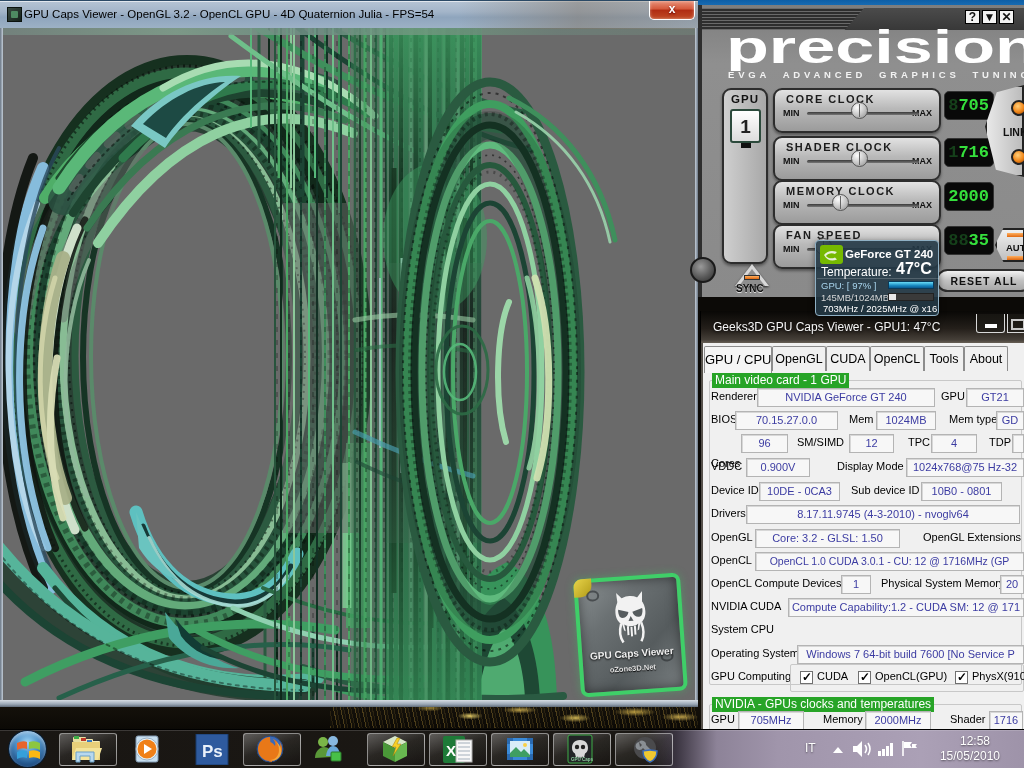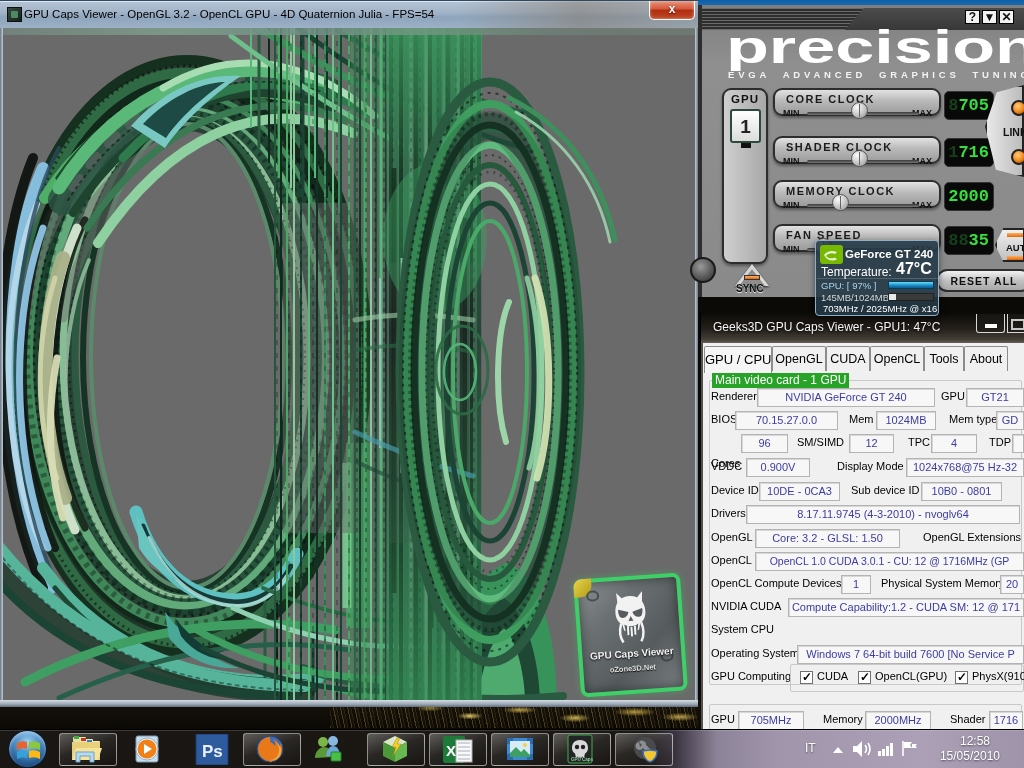--- a/index.html
+++ b/index.html
@@ -52,21 +52,21 @@
 #prec-edge { left:698px; top:5px; width:4px; height:292px; background:#2e2e2e; }
 #prec { left:702px; top:5px; width:322px; height:292px; background:linear-gradient(180deg,#7d7d7d,#8f8f8f 20%,#8a8a8a); }
 #prec .topbar { position:absolute; left:0; top:3px; width:322px; height:22px; background:linear-gradient(180deg,#4b4b4b,#383838); }
 #prec .ridges { position:absolute; left:0; top:3px; width:162px; height:22px;
   background:repeating-linear-gradient(180deg,#6a6a6a 0 1px,#2e2e2e 1px 3px);
   clip-path:polygon(0 0,100% 0,88% 100%,0 100%); }
 #prec .btns { position:absolute; right:10px; top:5px; font:bold 12px "Liberation Sans"; }
 #prec .btns span { display:inline-block; width:15px; height:14px; background:#f2f2f2; color:#111; border:1px solid #000; text-align:center; line-height:13px; margin-left:2px; }
 #prec .logo { position:absolute; left:24px; top:20px; width:298px; height:46px; }
 #prec .evga { position:absolute; left:26px; top:64px; color:#f2f2f2; font-size:9.5px; font-weight:bold; letter-spacing:3.8px; white-space:nowrap; }
-.pgroup { position:absolute; left:71px; width:168px; height:28px; border-radius:9px; border:2px solid #2d2d2d;
+.pgroup { position:absolute; left:71px; width:168px; height:45px; border-radius:9px; border:2px solid #2d2d2d;
   background:linear-gradient(180deg,#e2e2e2,#b9b9b9 45%,#9b9b9b); box-shadow:0 2px 3px rgba(0,0,0,.4); }
 .pgroup .gl { position:absolute; left:11px; top:3px; font-size:11px; font-weight:bold; color:#1c1c1c; letter-spacing:1.5px; }
 .pgroup .min { position:absolute; left:8px; top:18px; font-size:9px; font-weight:bold; color:#111; }
 .pgroup .max { position:absolute; right:7px; top:18px; font-size:9px; font-weight:bold; color:#111; }
 .pgroup .track { position:absolute; left:32px; top:22px; width:112px; height:3px; background:linear-gradient(180deg,#3a3a3a,#777); border-radius:2px; }
 .pgroup .knob { position:absolute; top:12px; width:17px; height:17px; border-radius:50%;
   background:radial-gradient(circle at 35% 30%,#fdfdfd,#c9c9c9 50%,#8e8e8e); border:1px solid #555; }
 .pgroup .knob:after { content:""; position:absolute; left:7px; top:1px; width:1px; height:13px; background:#666; }
 .led { position:absolute; left:242px; width:50px; height:29px; background:#090909; border-radius:5px; border:1px solid #333;
   font-family:"Liberation Mono",monospace; font-weight:bold; font-size:17px; color:#35e03c; text-align:right; line-height:28px; padding-right:4px; }
@@ -526,20 +526,21 @@
           <div class="fld" style="left:94px; top:272px; width:227px; font-size:11px;">Windows 7 64-bit build 7600 [No Service P</div>
 <div class="lab" style="left:8px; top:297px;">GPU Computing</div>
 <div class="grpbox" style="left:87px; top:291px; width:234px; height:28px;"></div>
 <div class="cb" style="left:97px; top:298px;"></div>
 <div class="lab" style="left:114px; top:297px;">CUDA</div>
 <div class="cb" style="left:155px; top:298px;"></div>
 <div class="lab" style="left:172px; top:297px;">OpenCL(GPU)</div>
 <div class="cb" style="left:252px; top:298px;"></div>
 <div class="lab" style="left:269px; top:297px;">PhysX(9100</div>
 <div class="grpbox" style="left:6px; top:331px; width:313px; height:62px;"></div>
+<div class="ghead" style="left:9px; top:324px;">NVIDIA - GPUs clocks and temperatures</div>
 <div class="lab" style="left:8px; top:340px;">GPU</div>
           <div class="fld" style="left:35px; top:338px; width:66px;">705MHz</div>
           <div class="lab" style="left:120px; top:340px;">Memory</div>
           <div class="fld" style="left:162px; top:338px; width:66px;">2000MHz</div>
           <div class="lab" style="left:247px; top:340px;">Shader</div>
           <div class="fld" style="left:286px; top:338px; width:34px;">1716</div>
       </div>
     </div>
   </div>
 

